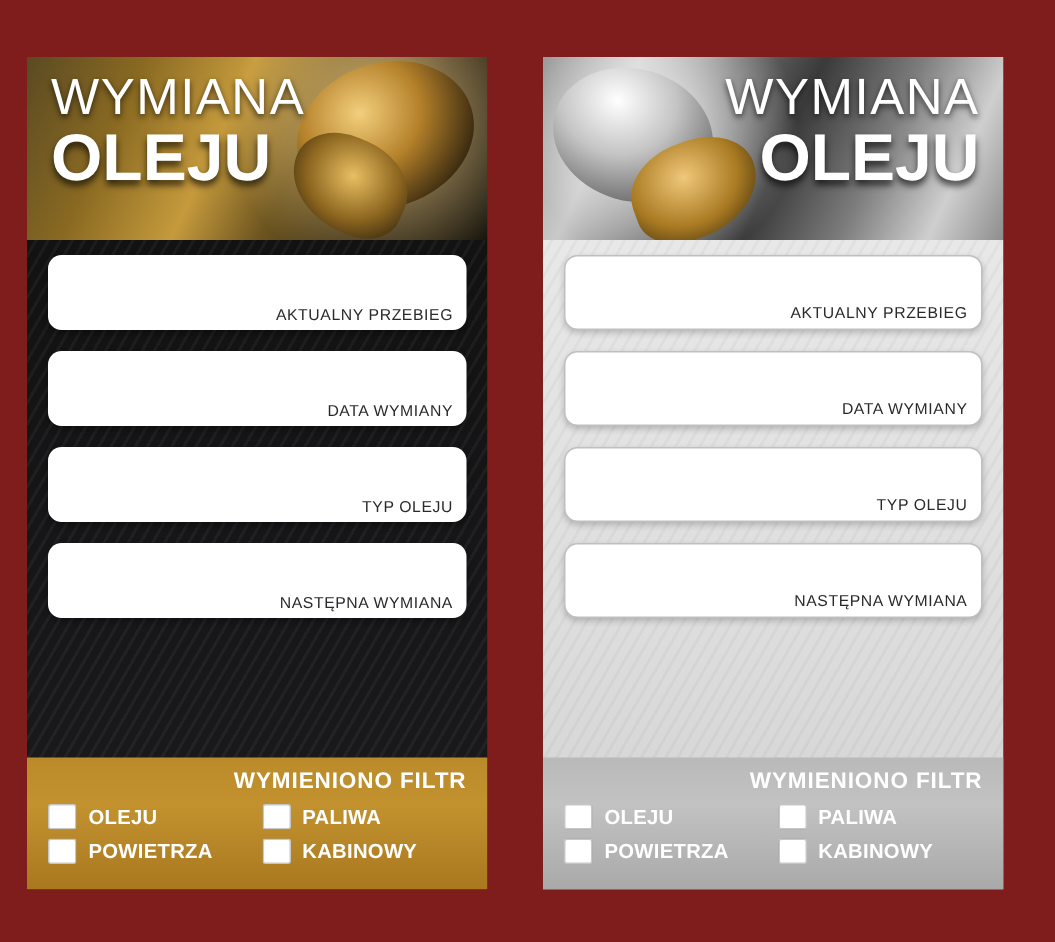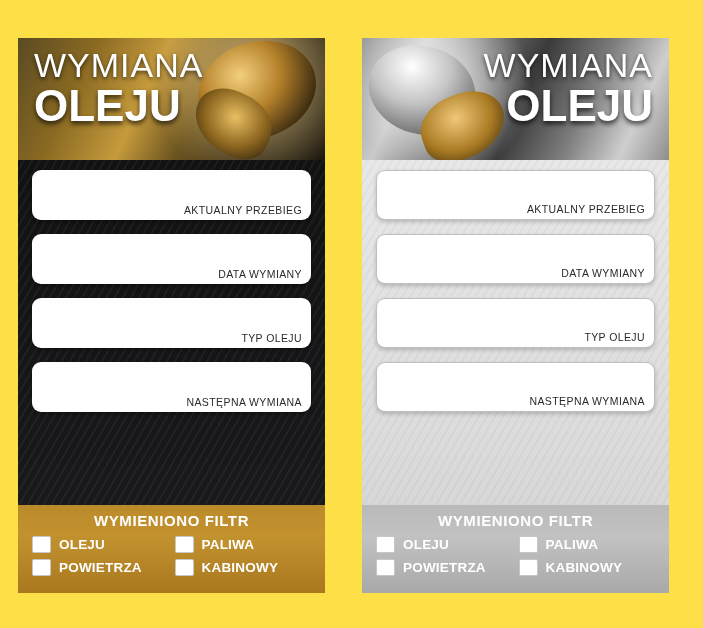--- a/index.html
+++ b/index.html
@@ -11,21 +11,21 @@
     width: 703px;
     height: 628px;
     font-family: "Liberation Sans", sans-serif;
     overflow: hidden;
     position: relative;
   }
 
   .stage {
     position: absolute;
     inset: 0;
-    background: #fde047;
+    background: #7f1d1d;
   }
 
   
   .card {
     position: absolute;
     width: 307px;
     height: 555px;
     overflow: hidden;
     box-sizing: border-box;
   }
@@ -169,21 +169,21 @@
     box-sizing: border-box;
     padding: 7px 14px 8px 14px;
   }
   .footer-gold {
     background: linear-gradient(180deg, #bb8a2a 0%, #c3922f 35%, #a9781f 100%);
   }
   .footer-silver {
     background: linear-gradient(180deg, #b9b9b9 0%, #c2c2c2 35%, #a9a9a9 100%);
   }
   .footer-title {
-    text-align: center;
+    text-align: right;
     font-size: 15px;
     font-weight: bold;
     letter-spacing: 0.6px;
     margin-bottom: 7px;
   }
   .footer-title-gold { color: #ffffff; }
   .footer-title-silver { color: #ffffff; }
 
   .check-grid {
     display: grid;

